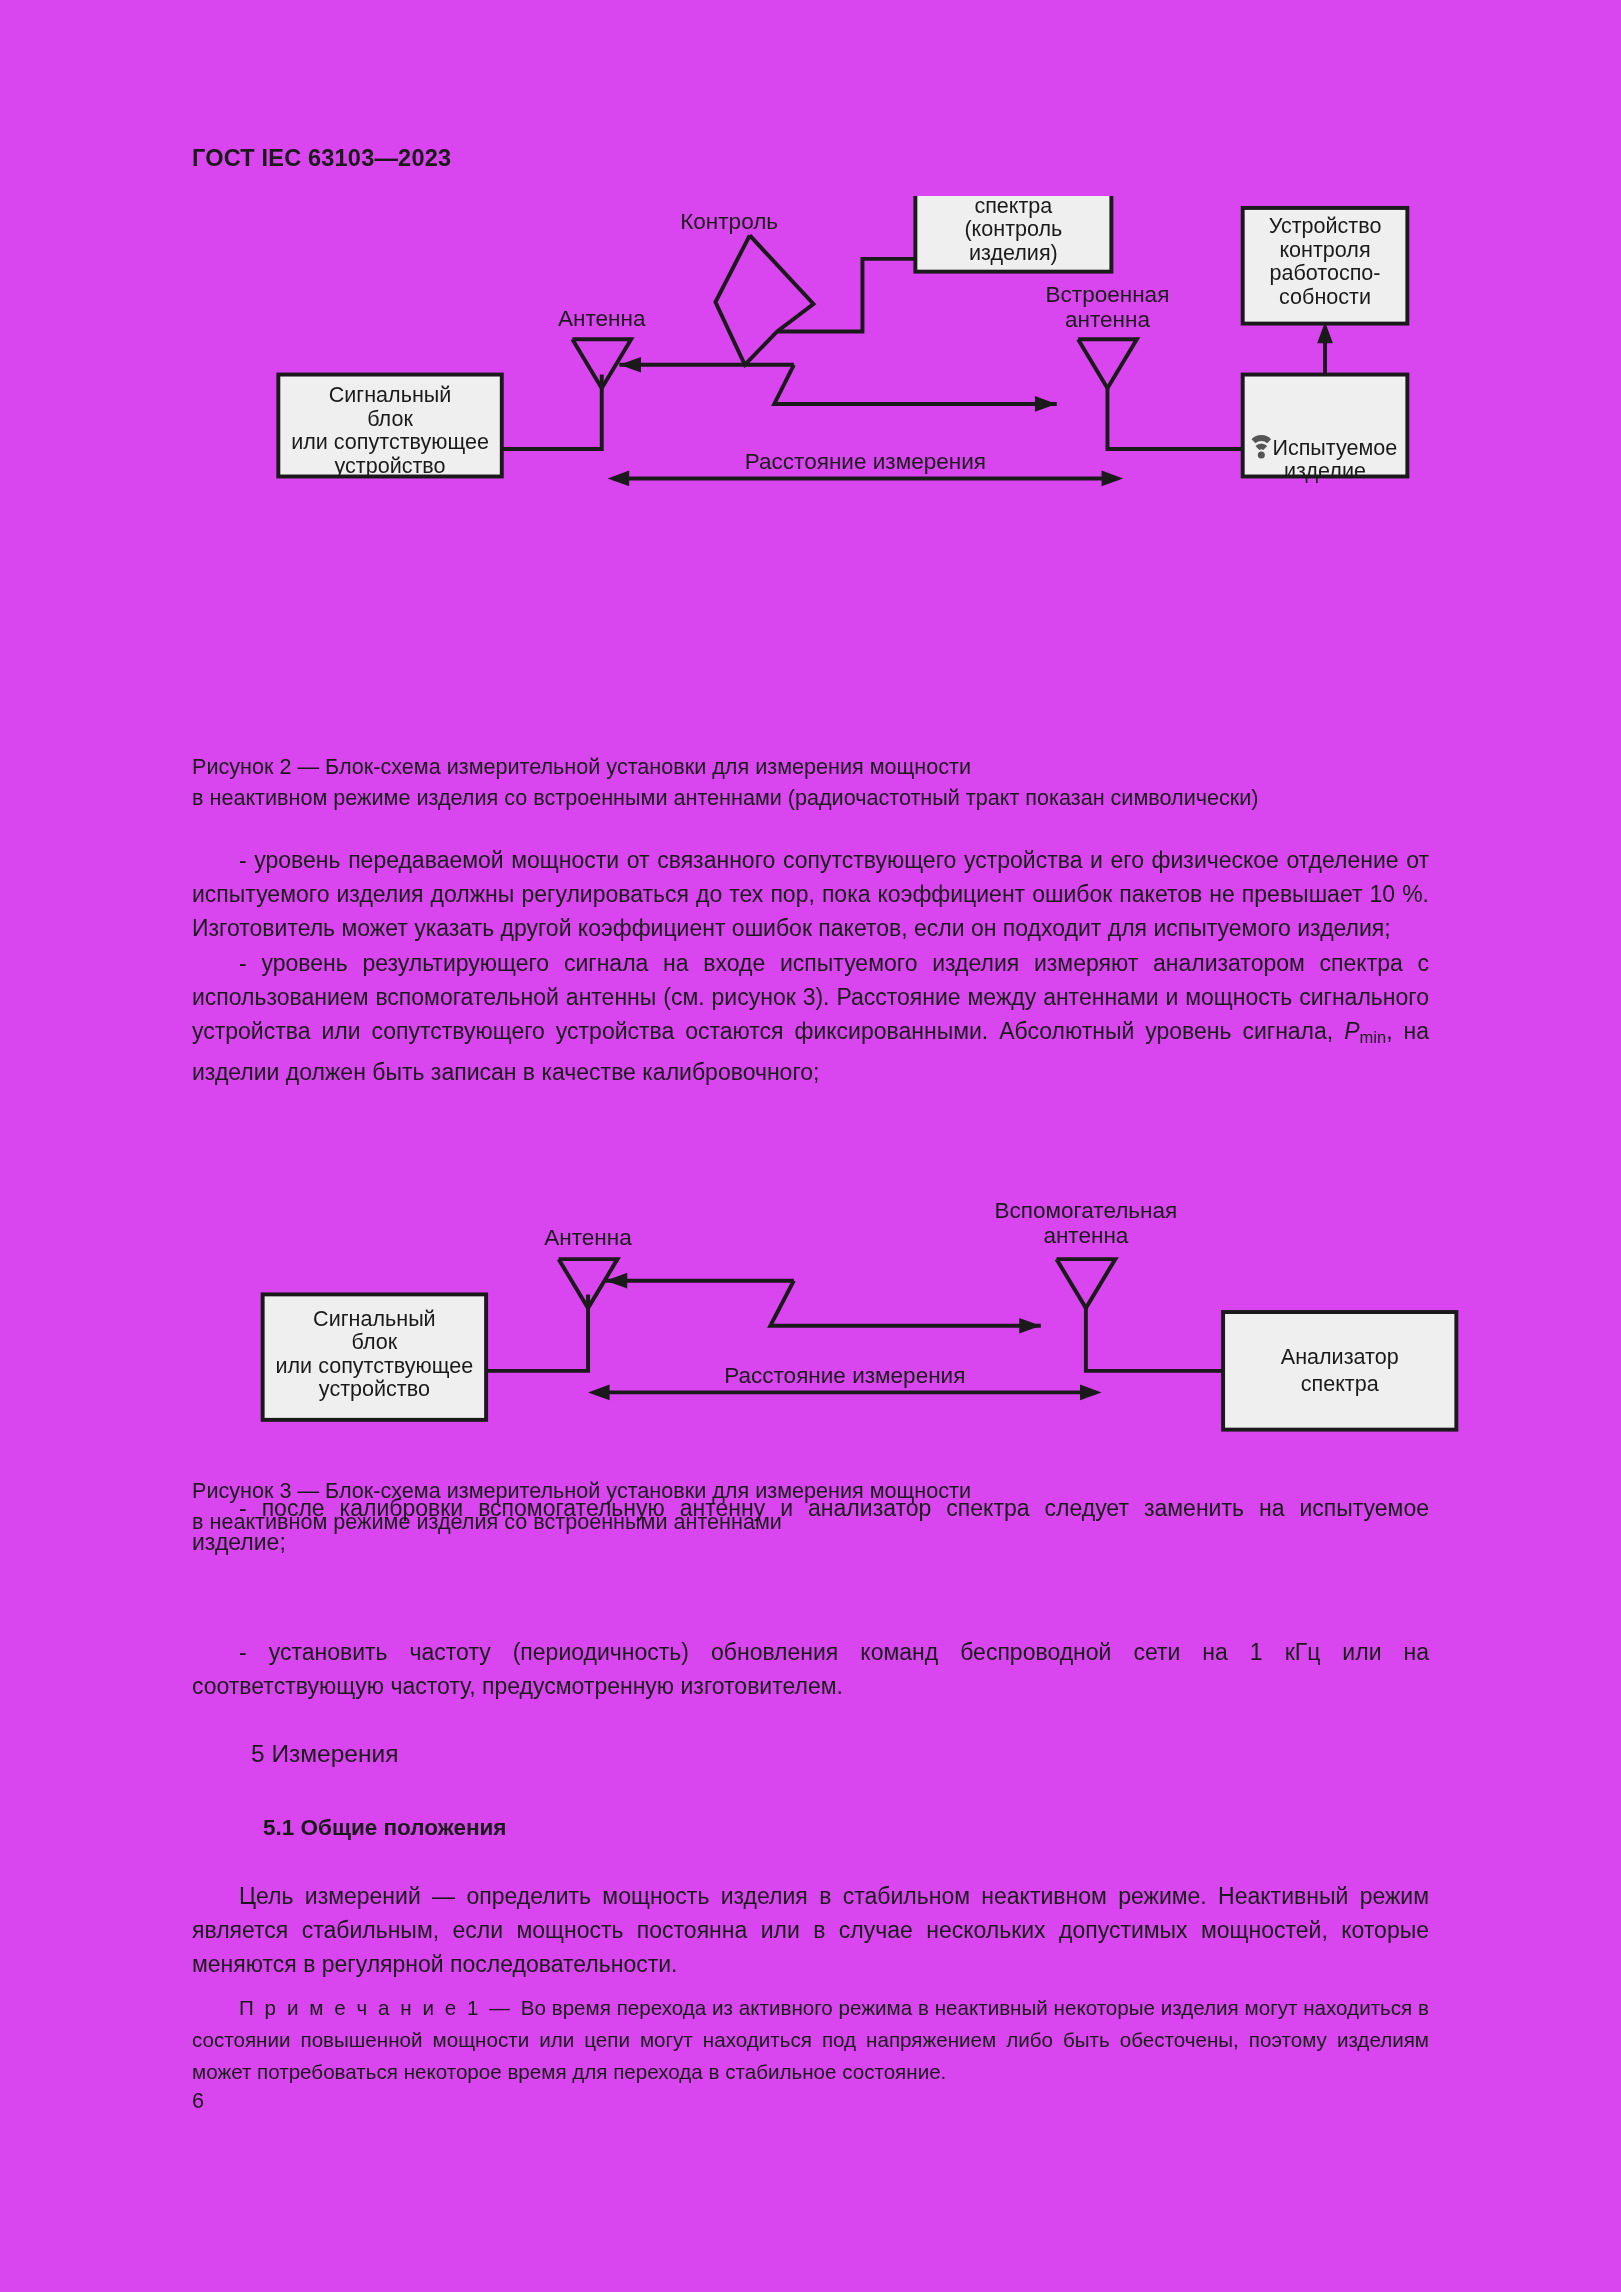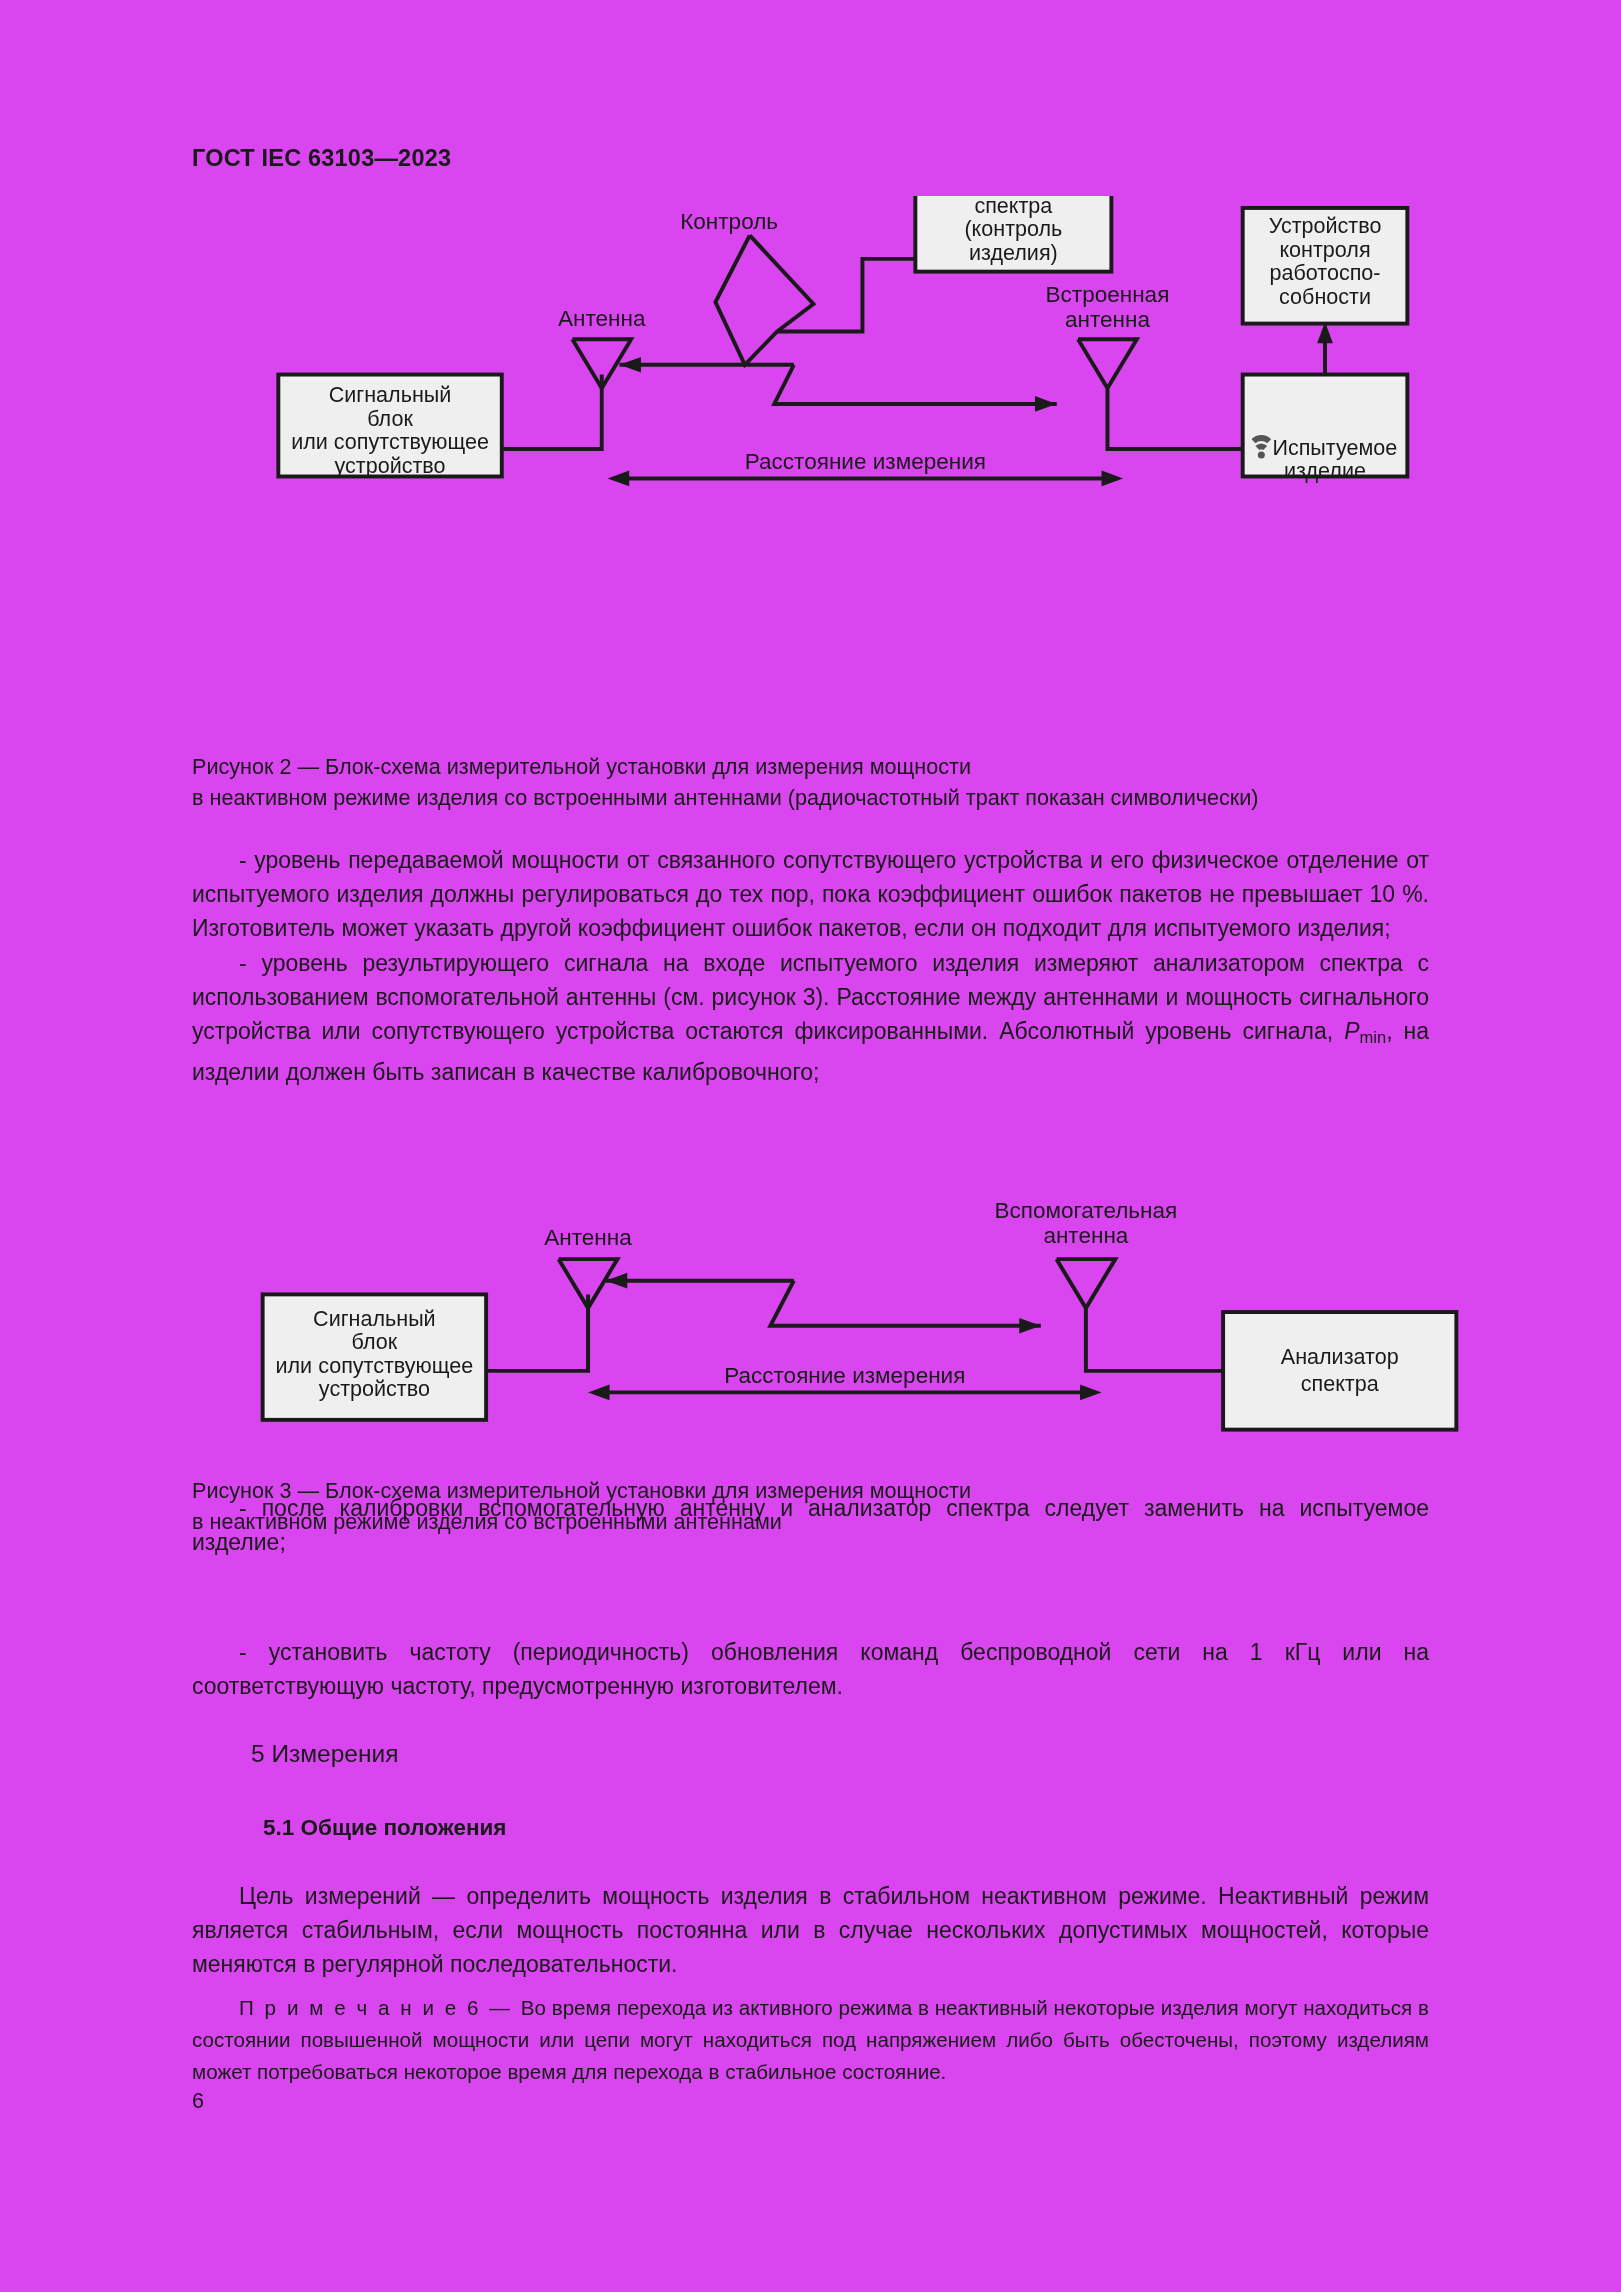--- a/index.html
+++ b/index.html
@@ -247,19 +247,19 @@
 
   <div class="h1" style="top:1740px;">5 Измерения</div>
 
   <div class="h2" style="top:1815px;">5.1 Общие положения</div>
 
   <div class="col" style="top:1879px;">
     <p class="indent">Цель измерений — определить мощность изделия в стабильном неактивном режиме. Неактивный режим является стабильным, если мощность постоянна или в случае нескольких допустимых мощностей, которые меняются в регулярной последовательности.</p>
   </div>
 
   <div class="col smaller" style="top:1992px;">
-    <p class="indent"><span class="note-lead">П р и м е ч а н и е   6 — </span><span>Во время перехода из активного режима в неактивный некоторые изделия могут находиться в состоянии повышенной мощности или цепи могут находиться под напряжением либо быть обесточены, поэтому изделиям может потребоваться некоторое время для перехода в стабильное состояние.</span></p>
+    <p class="indent"><span class="note-lead">П р и м е ч а н и е   1 — </span><span>Во время перехода из активного режима в неактивный некоторые изделия могут находиться в состоянии повышенной мощности или цепи могут находиться под напряжением либо быть обесточены, поэтому изделиям может потребоваться некоторое время для перехода в стабильное состояние.</span></p>
   </div>
 
   <div class="page-num">6</div>
 
 </div>
 
 
 </body></html>

